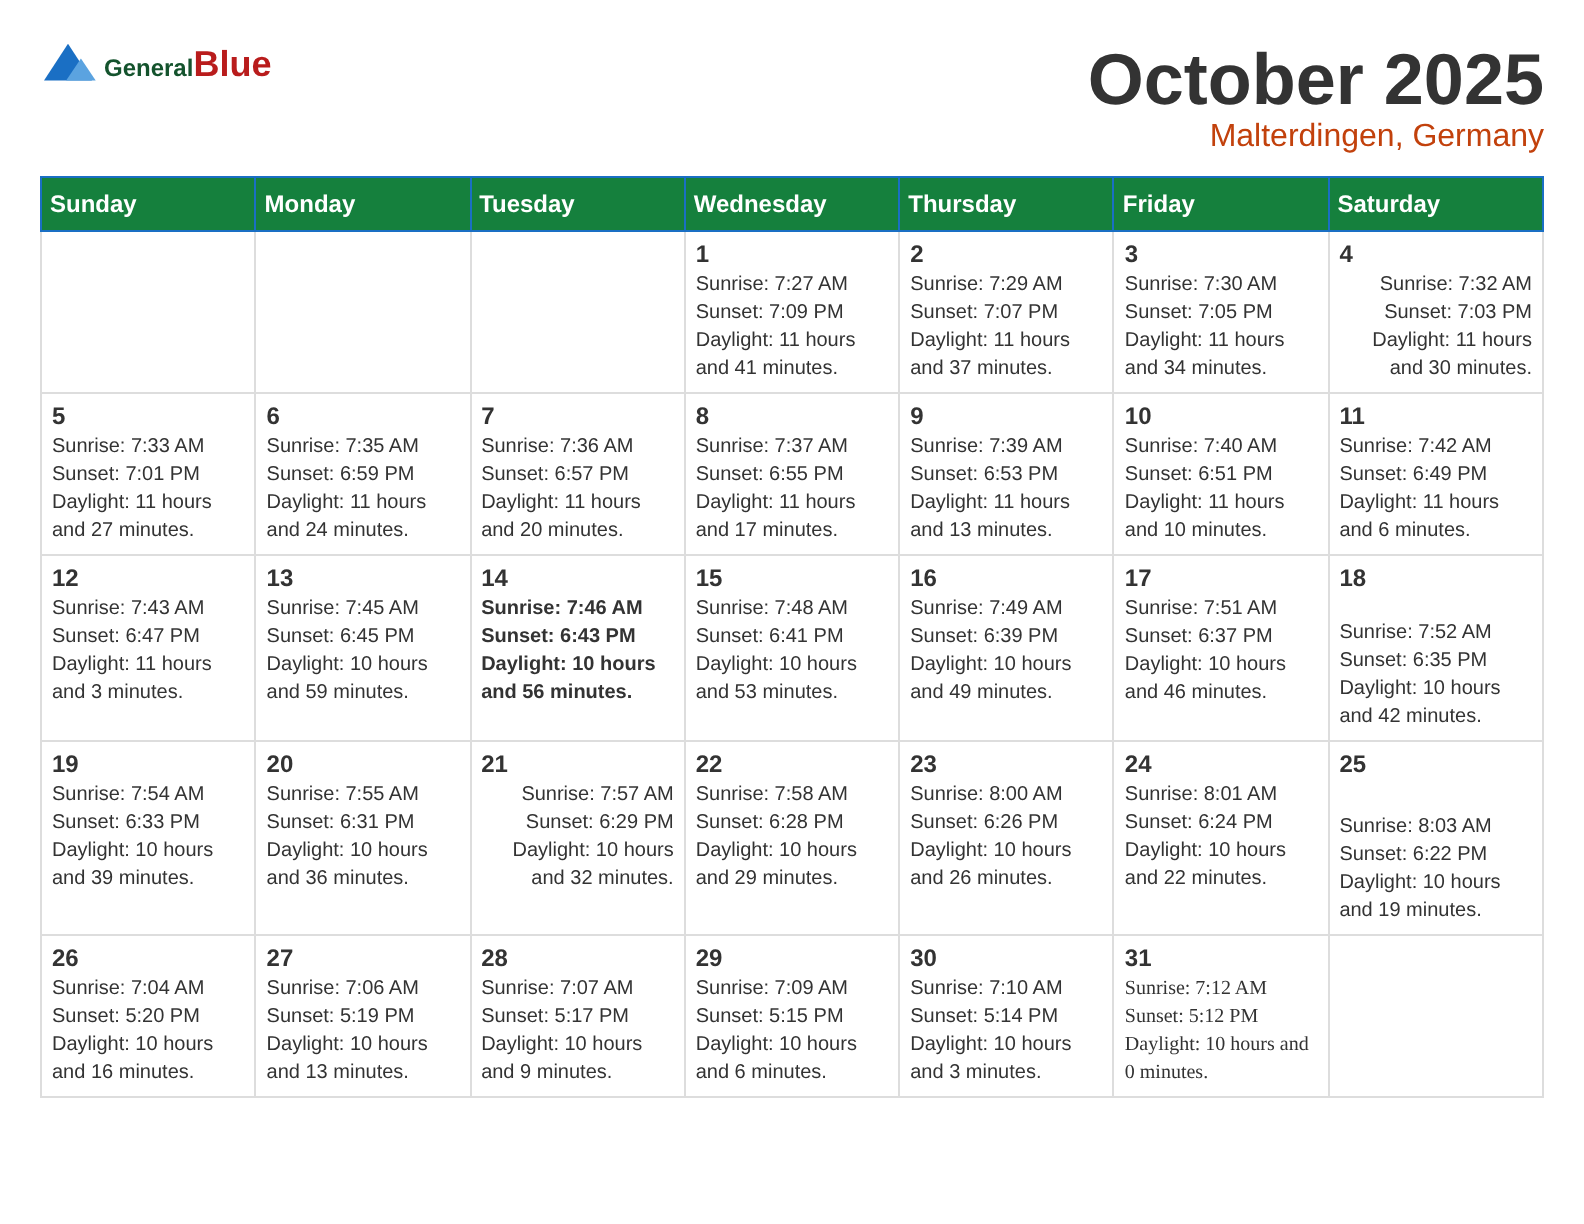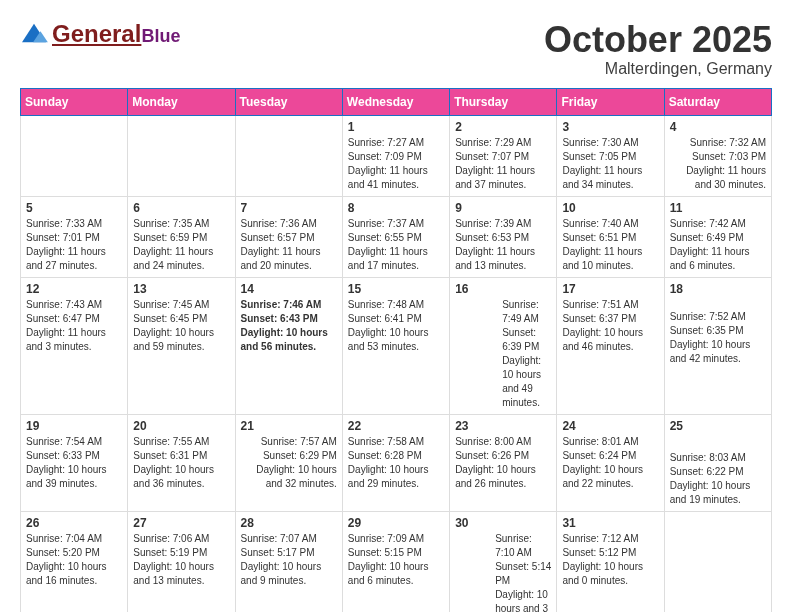--- a/index.html
+++ b/index.html
@@ -15,54 +15,53 @@
       justify-content: space-between;
       align-items: flex-start;
       margin-bottom: 10px;
     }
     .logo {
       display: flex;
       align-items: center;
       gap: 4px;
     }
     .logo-text-general {
-      font-size: 24px;
-      font-weight: bold;
-      color: #7f1d1d;
-      text-decoration: underline;
+      font-size: 12px;
+      font-weight: bold;
+      color: #14532d;
     }
     .logo-text-blue {
       font-size: 18px;
       font-weight: bold;
-      color: #701a75;
+      color: #b91c1c;
     }
     .logo-icon {
       width: 28px;
       height: 24px;
     }
     .title-area {
       text-align: right;
     }
     .month-title {
       font-size: 36px;
       font-weight: bold;
       color: #333;
       line-height: 1.1;
     }
     .location-title {
       font-size: 16px;
-      color: #404040;
+      color: #c2410c;
     }
     table {
       width: 100%;
       border-collapse: collapse;
       border: 1px solid #ccc;
     }
     th {
-      background-color: #ec4899;
+      background-color: #15803d;
       color: #fff;
       font-size: 12px;
       font-weight: bold;
       padding: 6px 4px;
       text-align: left;
       border: 1px solid #1a6fc4;
     }
     td {
       vertical-align: top;
       padding: 4px 5px;
@@ -222,21 +221,21 @@
 Daylight: 10 hours and 56 minutes.</div>
         </td>
         <td>
           <span class="day-number">15</span>
           <div class="day-info" style="white-space: pre-line;">Sunrise: 7:48 AM
 Sunset: 6:41 PM
 Daylight: 10 hours and 53 minutes.</div>
         </td>
         <td>
           <span class="day-number">16</span>
-          <div class="day-info" style="white-space: pre-line; margin-left: 47px;">Sunrise: 7:49 AM
+          <div class="day-info" style="white-space: pre-line;">Sunrise: 7:49 AM
 Sunset: 6:39 PM
 Daylight: 10 hours and 49 minutes.</div>
         </td>
         <td>
           <span class="day-number">17</span>
           <div class="day-info" style="white-space: pre-line;">Sunrise: 7:51 AM
 Sunset: 6:37 PM
 Daylight: 10 hours and 46 minutes.</div>
         </td>
         <td>
@@ -310,26 +309,26 @@
 Daylight: 10 hours and 9 minutes.</div>
         </td>
         <td>
           <span class="day-number">29</span>
           <div class="day-info" style="white-space: pre-line;">Sunrise: 7:09 AM
 Sunset: 5:15 PM
 Daylight: 10 hours and 6 minutes.</div>
         </td>
         <td>
           <span class="day-number">30</span>
-          <div class="day-info" style="white-space: pre-line; margin-left: 40px;">Sunrise: 7:10 AM
+          <div class="day-info" style="white-space: pre-line;">Sunrise: 7:10 AM
 Sunset: 5:14 PM
 Daylight: 10 hours and 3 minutes.</div>
         </td>
         <td>
           <span class="day-number">31</span>
-          <div class="day-info" style="white-space: pre-line;">Sunrise: 7:12 AM
+          <div class="day-info" style="white-space: pre-line; font-family: Liberation Serif, serif;">Sunrise: 7:12 AM
 Sunset: 5:12 PM
 Daylight: 10 hours and 0 minutes.</div>
         </td>
         <td class="empty-cell"></td>
       </tr>
     </tbody>
 </table>
 
 </body></html>

